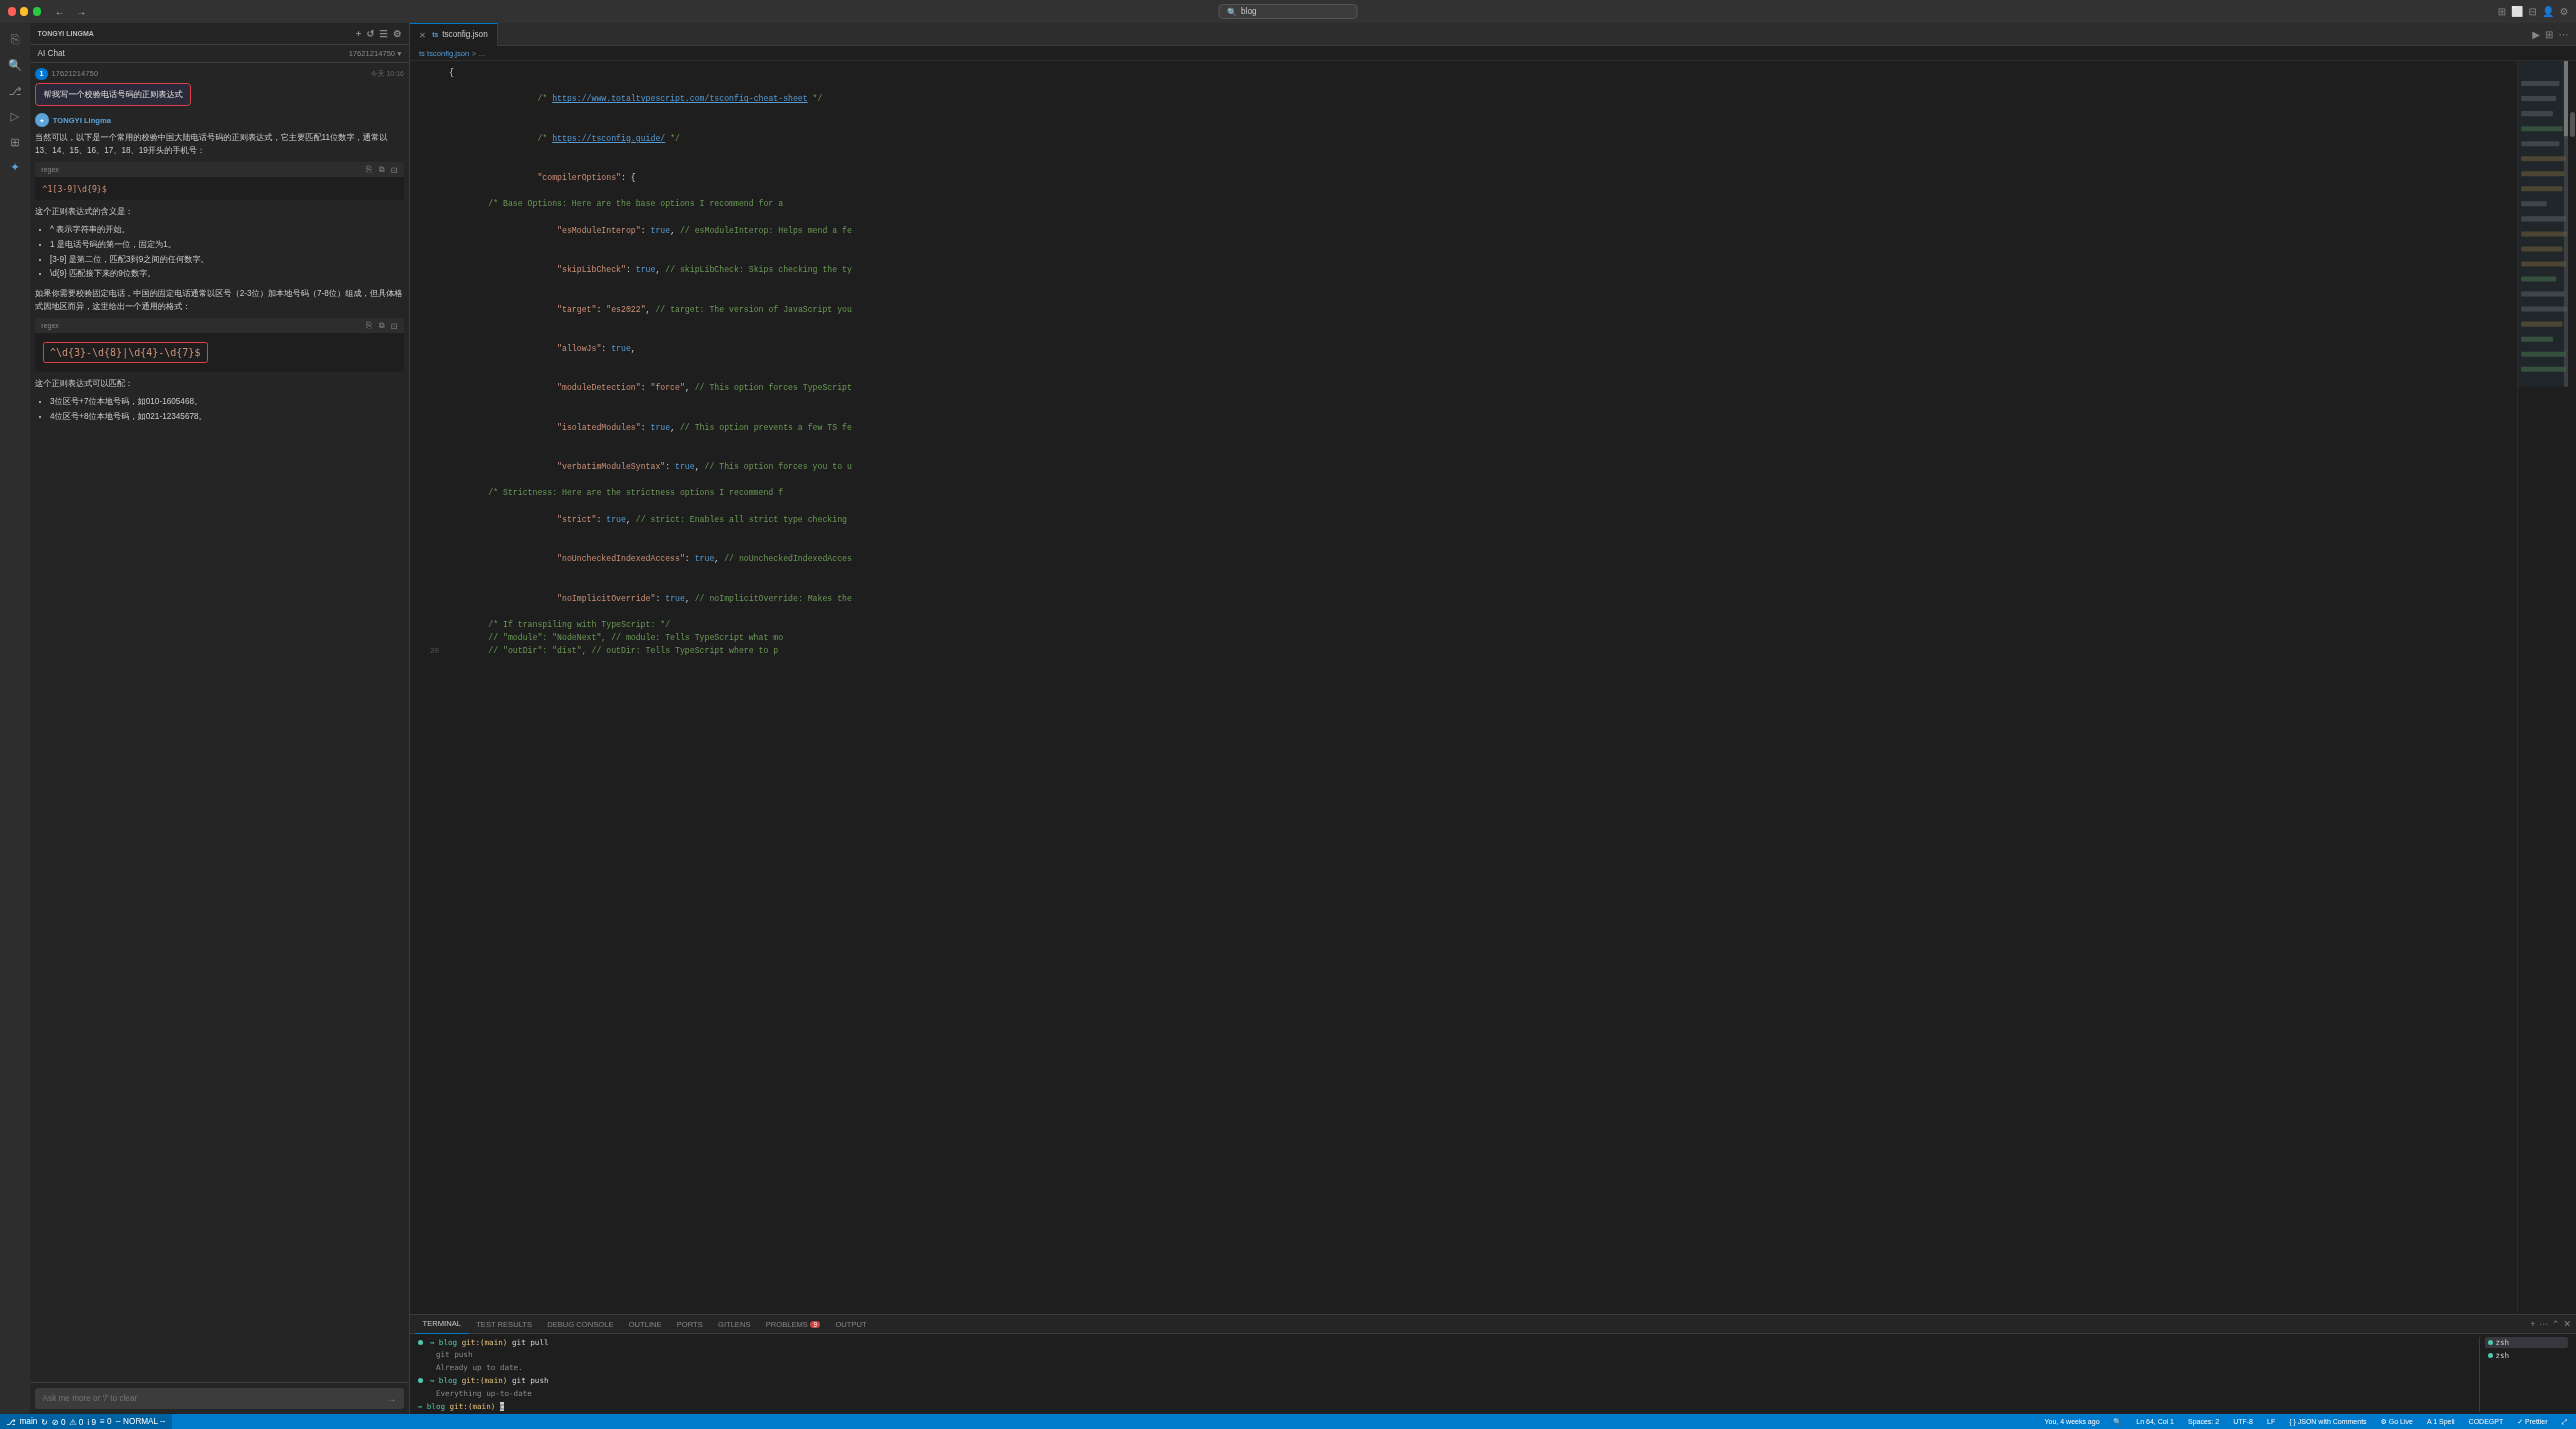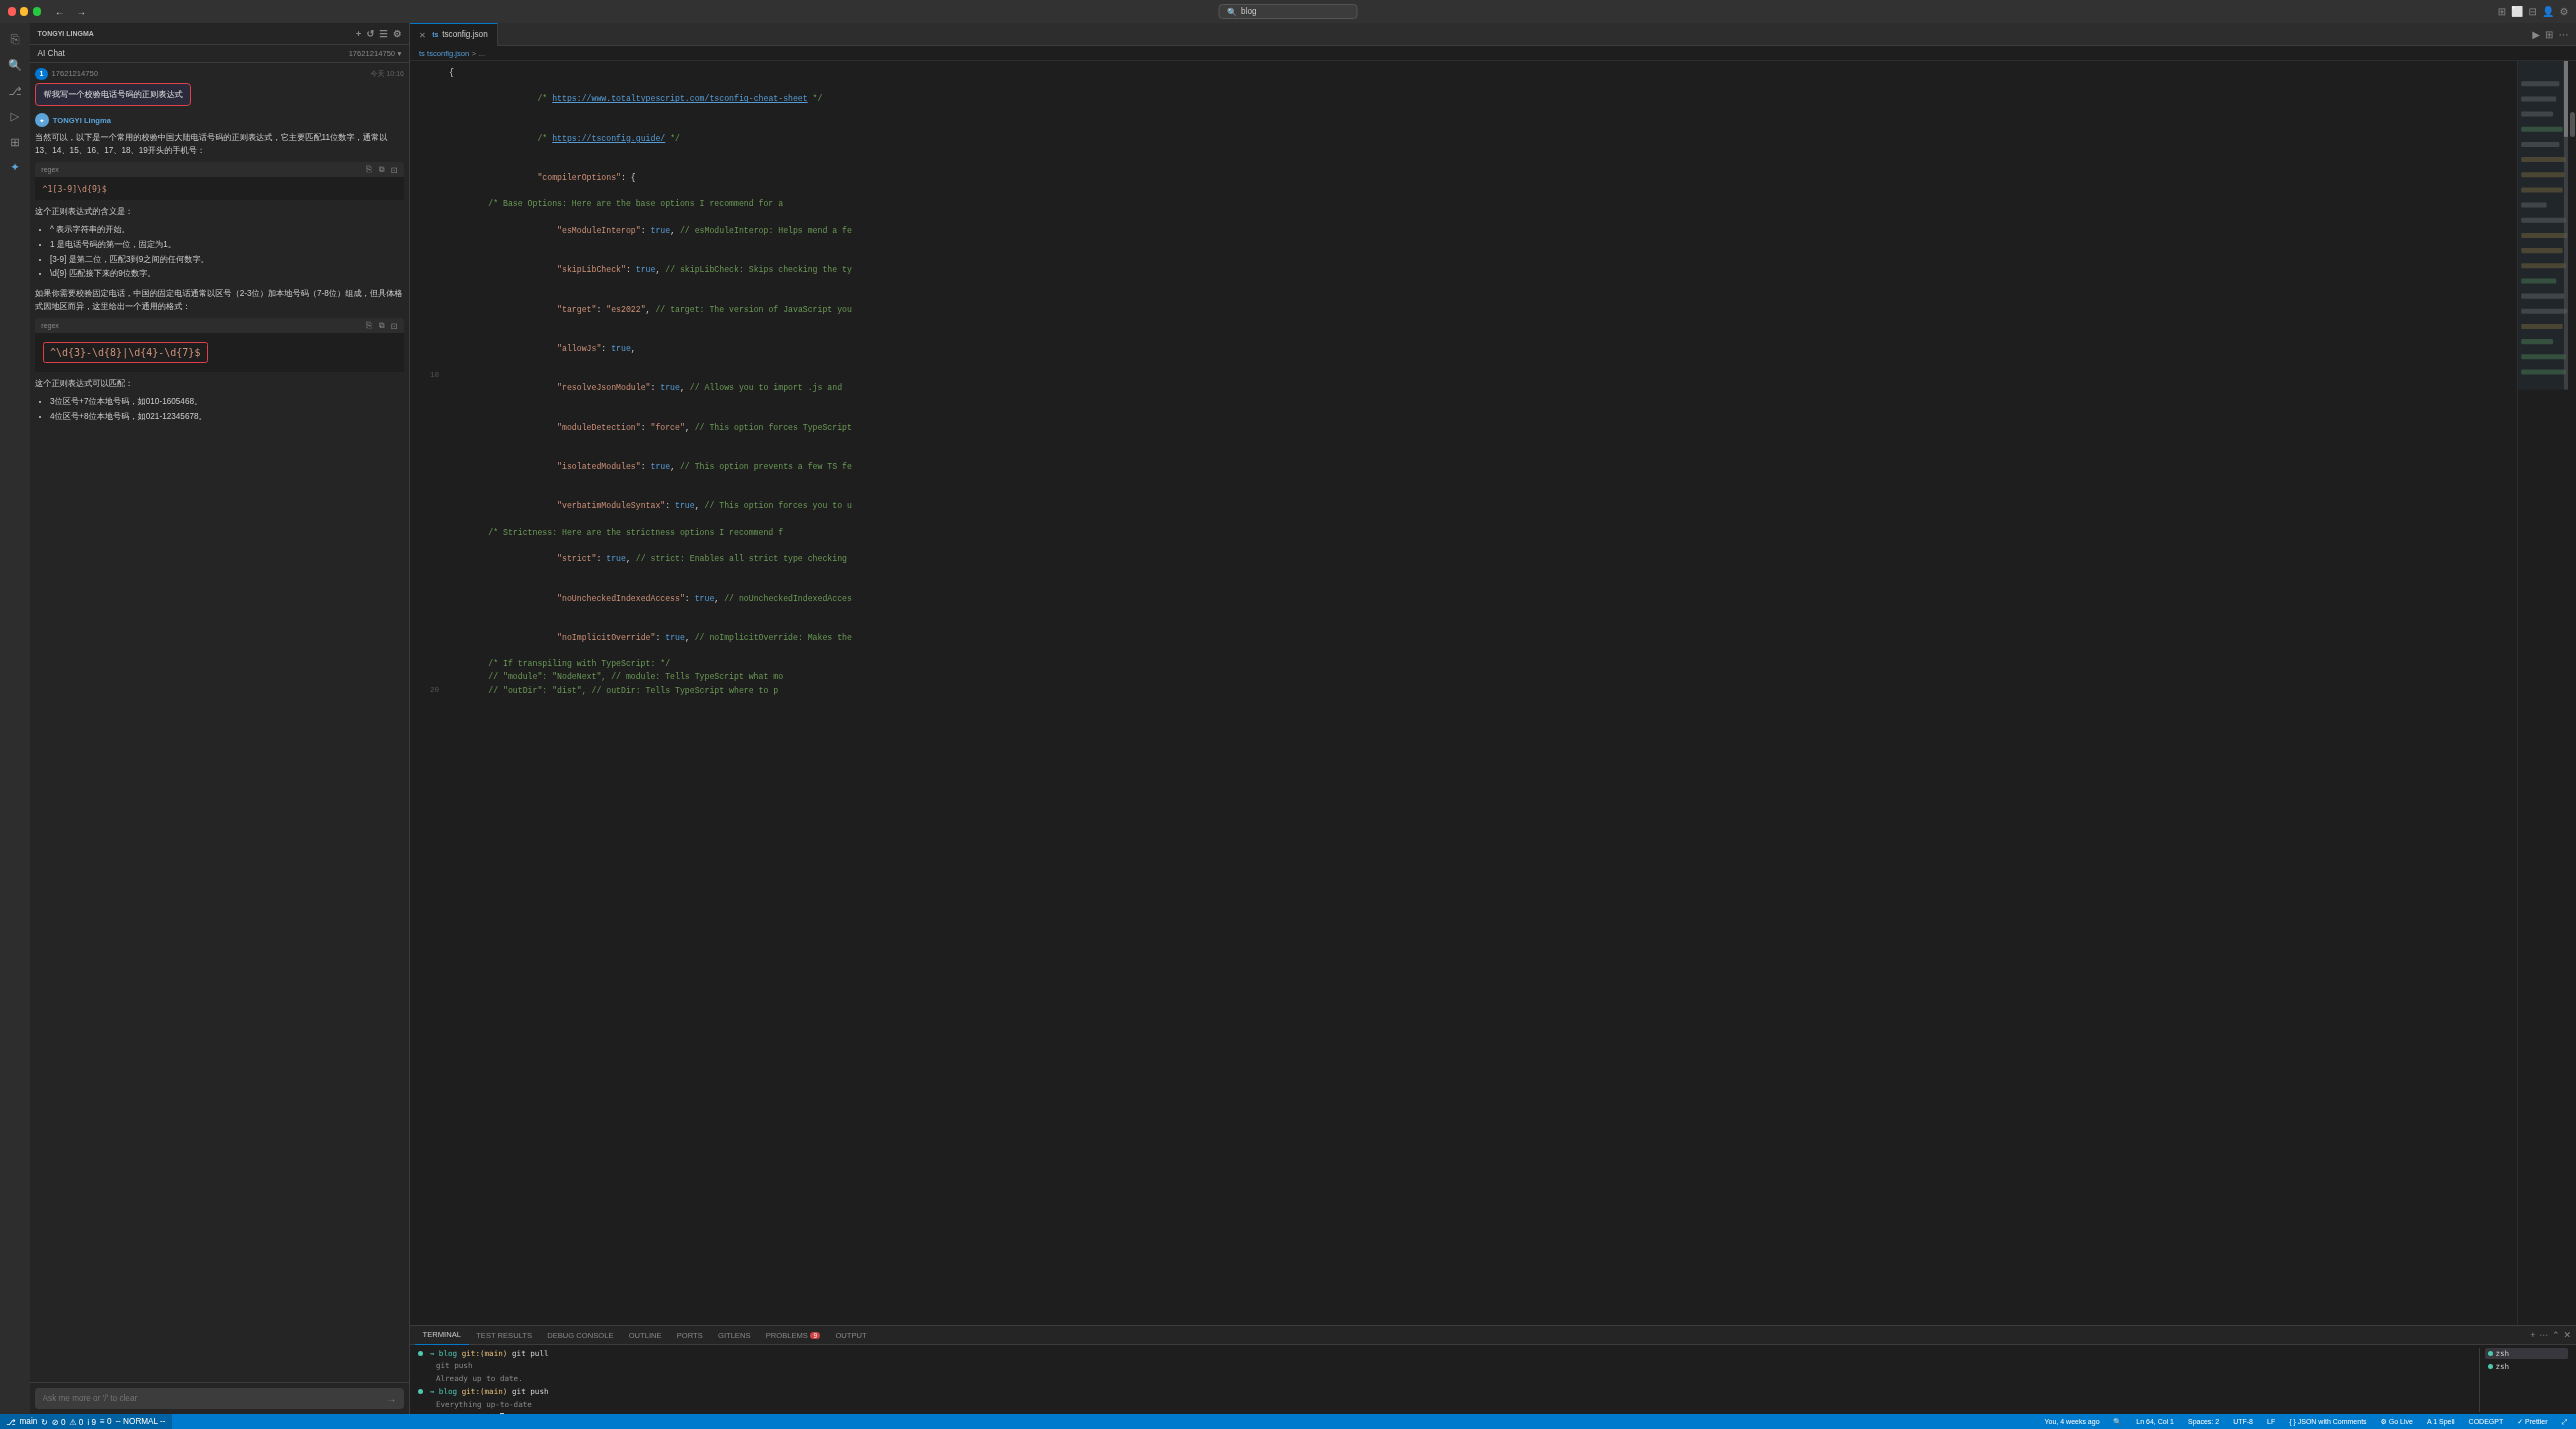--- a/index.html
+++ b/index.html
@@ -401,21 +401,21 @@
       width: 51px;
       background: #1e1e1e;
       border-left: 0.6px solid #2d2d2d;
       flex-shrink: 0;
       position: relative;
       overflow: hidden;
     }
 
     
     .bottom-panel {
-      height: 89px;
+      height: 100px;
       background: #1e1e1e;
       border-top: 0.6px solid #3c3c3c;
       display: flex;
       flex-direction: column;
       flex-shrink: 0;
     }
     .panel-tabs {
       display: flex;
       align-items: center;
       background: #252526;
@@ -771,26 +771,20 @@
             </span>
           </div>
 
           <div class="code-line">
             <span class="line-num"></span>
             <span class="line-content">
               <span class="c-white">        </span><span class="c-orange">"allowJs"</span><span class="c-white">: </span><span class="c-blue">true</span><span class="c-white">,</span>
             </span>
           </div>
 
-          <div class="code-line">
-            <span class="line-num">10</span>
-            <span class="line-content">
-              <span class="c-white">        </span><span class="c-orange">"resolveJsonModule"</span><span class="c-white">: </span><span class="c-blue">true</span><span class="c-white">, </span><span class="c-gray">// Allows you to import .js and</span>
-            </span>
-          </div>
 
           <div class="code-line">
             <span class="line-num"></span>
             <span class="line-content">
               <span class="c-white">        </span><span class="c-orange">"moduleDetection"</span><span class="c-white">: </span><span class="c-orange">"force"</span><span class="c-white">, </span><span class="c-gray">// This option forces TypeScript</span>
             </span>
           </div>
 
           <div class="code-line">
             <span class="line-num"></span>

